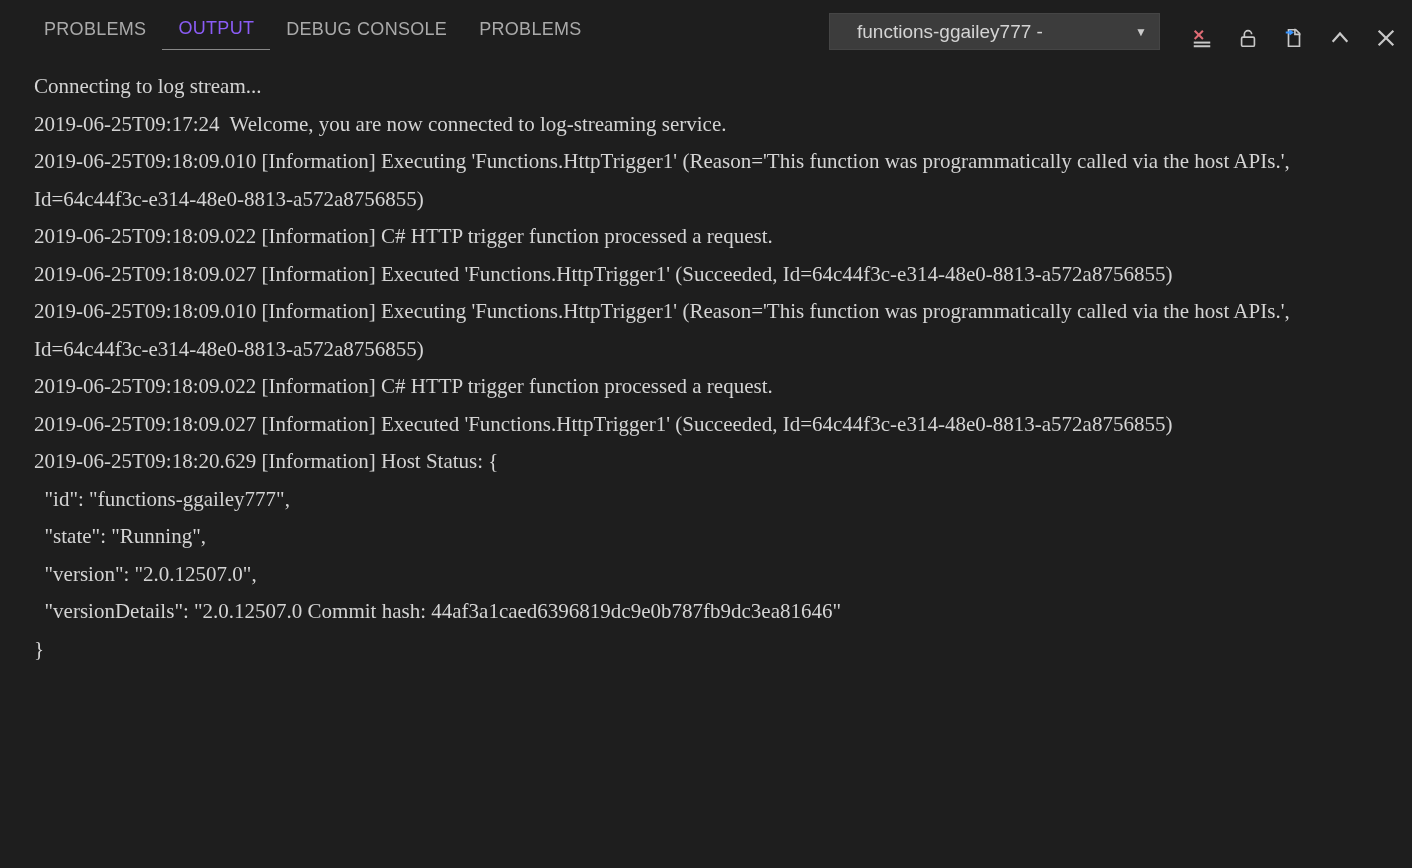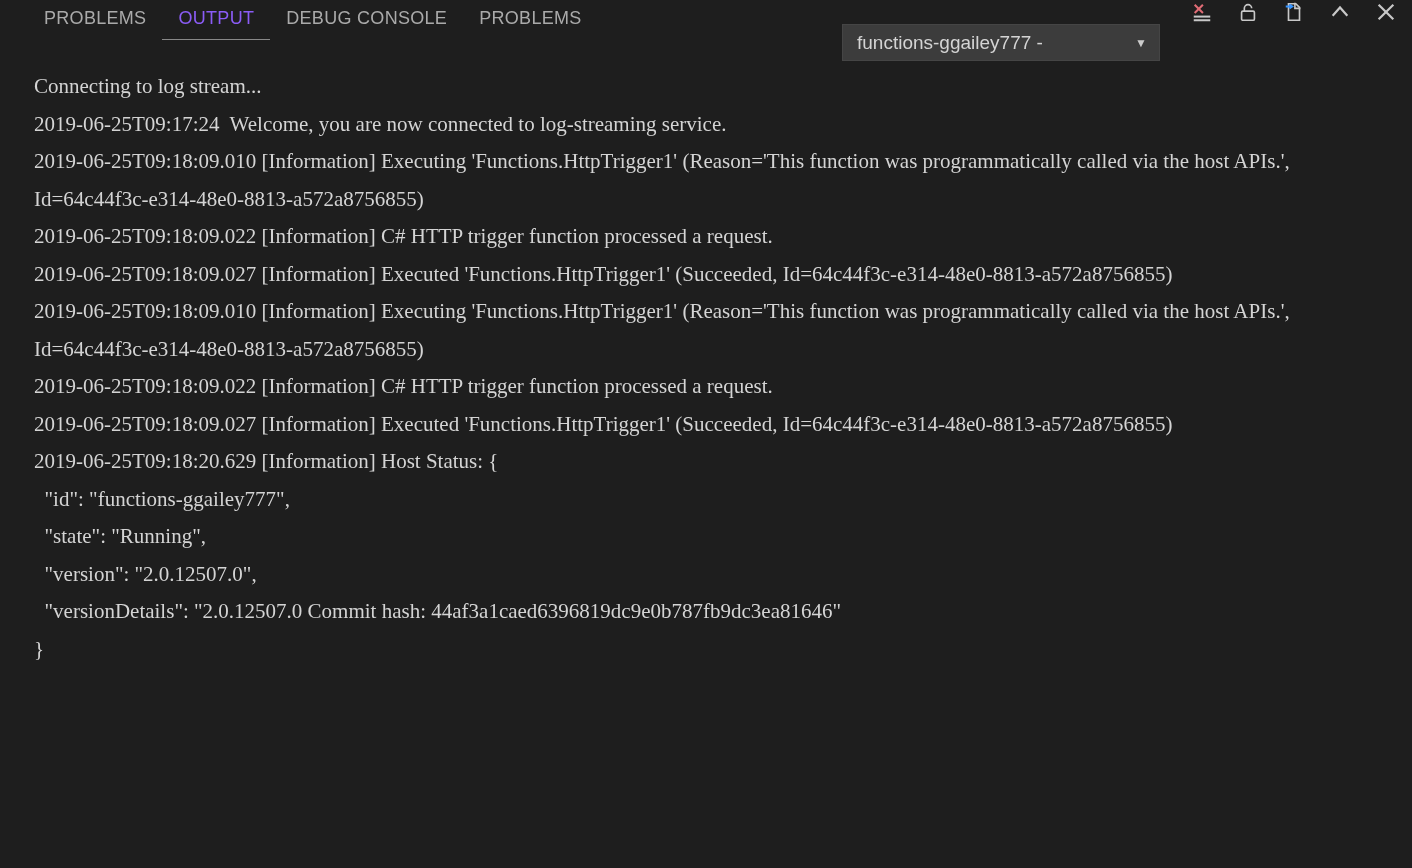--- a/index.html
+++ b/index.html
@@ -1,25 +1,25 @@
 <!DOCTYPE html>
 <html><head>
 <meta charset="utf-8">
 <style>
   html,body{margin:0;padding:0;width:1412px;height:868px;background:#1e1e1e;
     font-family:"Segoe UI",Arial,sans-serif;overflow:hidden;}
   .panel{display:flex;flex-direction:column;height:100%;}
-  .tabs{display:flex;align-items:flex-start;height:50px;padding:0 8px 0 28px;
+  .tabs{display:flex;align-items:flex-end;height:50px;padding:0 8px 0 28px;
     color:#888;font-size:18px;}
   .tab{padding:8px 16px 10px 16px;cursor:pointer;letter-spacing:.3px;
     color:#aaa;}
   .tab.active{color:#8b5cf6;border-bottom:1px solid #888;}
   .spacer{flex:1;}
   .dropdown{display:flex;align-items:center;justify-content:space-between;
-    background:#3c3c3c;color:#d4d4d4;height:35px;padding:0 12px 0 14px;
+    background:#3c3c3c;color:#d4d4d4;height:35px;padding:0 12px 0 27px;
     min-width:290px;font-size:19px;border:1px solid #454545;cursor:pointer;margin-top:24px;}
   .dropdown .arrow{font-size:12px;color:#ccc;margin-left:8px;}
   .icons{display:flex;align-items:center;gap:22px;padding:0 6px 0 30px;}
   .icon{width:24px;height:24px;display:flex;align-items:center;
     justify-content:center;color:#c8c8c8;cursor:pointer;}
   .icon svg{width:22px;height:22px;}
   .log{flex:1;padding:18px 20px 0 34px;color:#d4d4d4;
     font-family:Liberation Serif, serif;font-size:21px;
     line-height:37.5px;white-space:pre-wrap;word-break:break-word;}
 </style>

